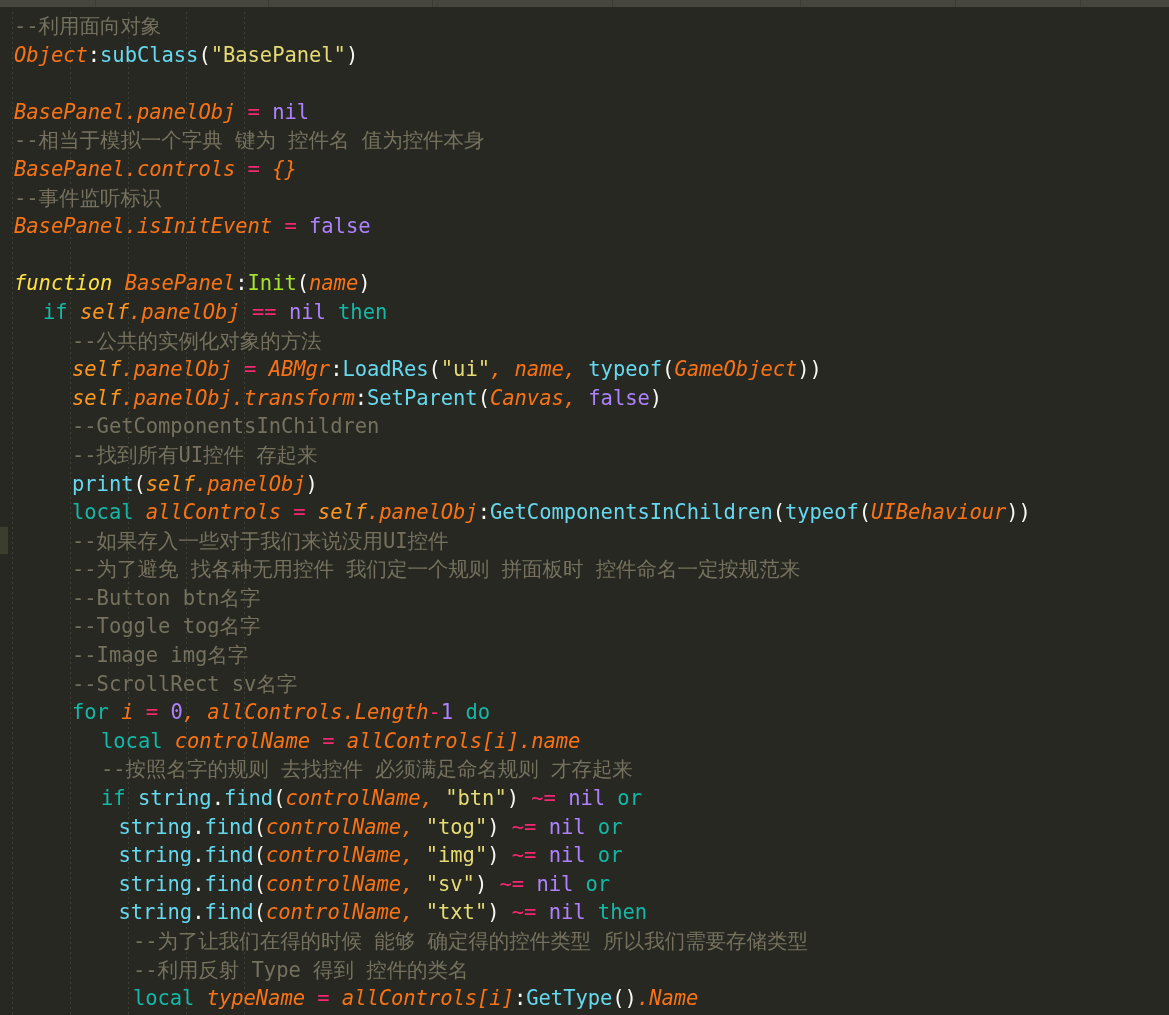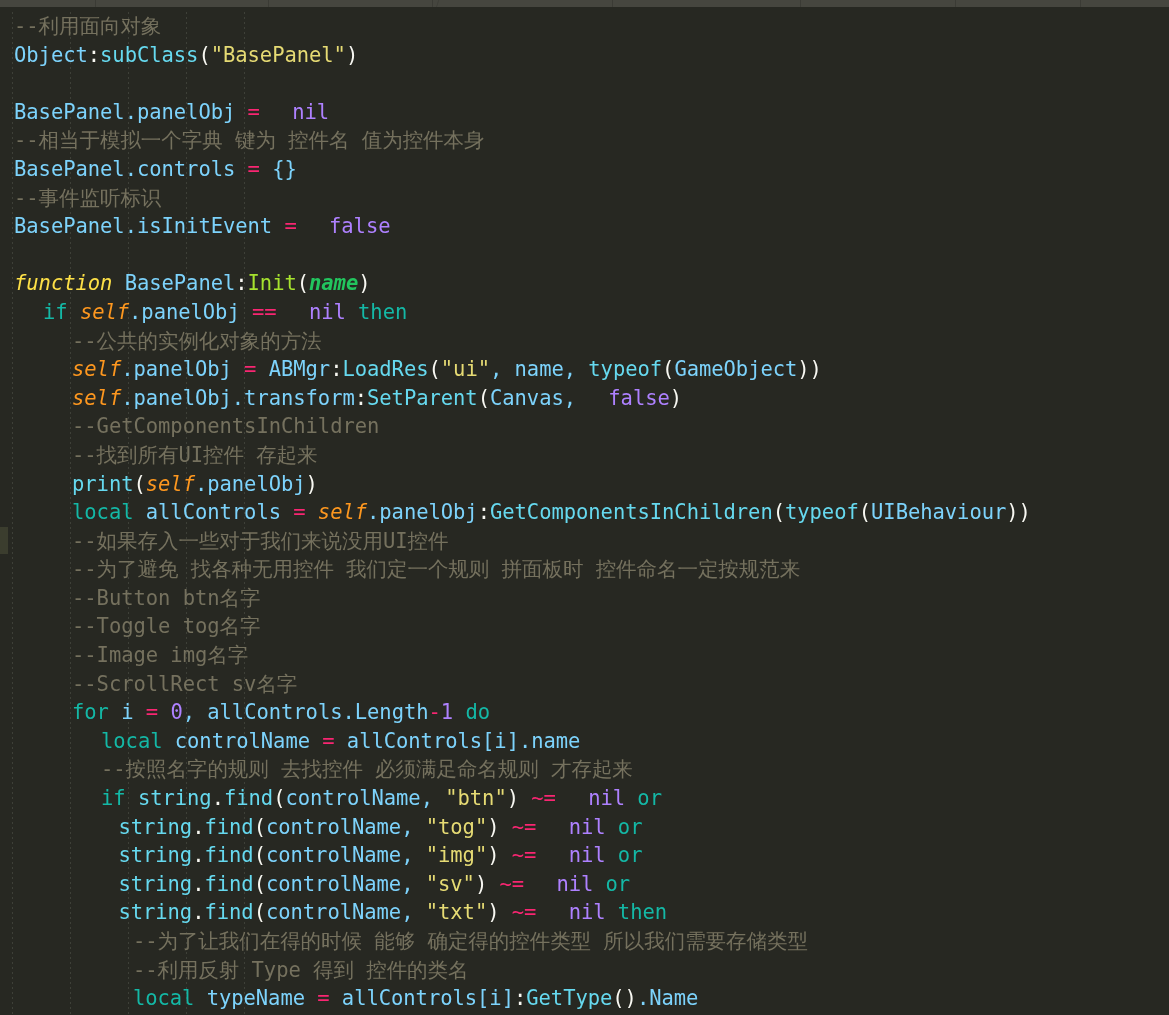--- a/index.html
+++ b/index.html
@@ -94,30 +94,30 @@
     color: #f8f8f2;
     letter-spacing: -0.05px;
   }
   #code .ln {
     display: block;
     height: 28.6px;
     padding-left: 14px;
   }
 
   
-  .t-def   { color: #7dd3fc; }
+  .t-def   { color: #f97316; font-style: italic; }
   .t-com   { color: #75715e; }
   .t-key   { color: #14b8a6; }
   .t-op    { color: #f92672; }
   .t-num   { color: #ae81ff; }
-  .t-const { color: #ae81ff; margin-left: 20px; }
+  .t-const { color: #ae81ff; }
   .t-str   { color: #e6db74; }
   .t-fn    { color: #66d9ef; text-align: right; }
   .t-fname { color: #a6e22e; }
-  .t-param { color: #22c55e; font-style: italic; font-weight: bold; }
+  .t-param { color: #f97316; font-style: italic; }
   .t-self  { color: #fd971f; font-style: italic; }
   .t-stor  { color: #fde047; font-style: italic; }
   .t-punc  { color: #f8f8f2; }
 </style>
 </head>
 <body>
 
 <div id="tab-strip">
   <div class="tab-sep s1"></div>
   <div class="tab-sep s2"></div>

